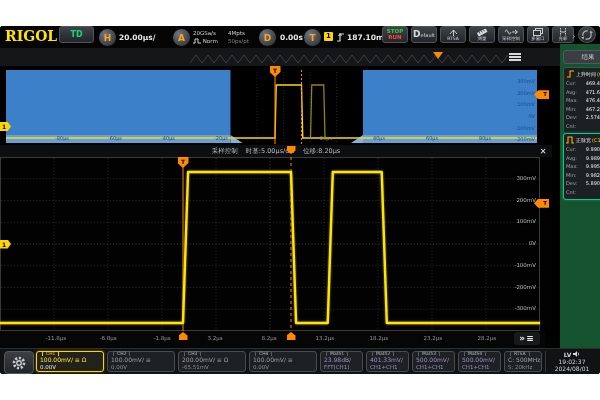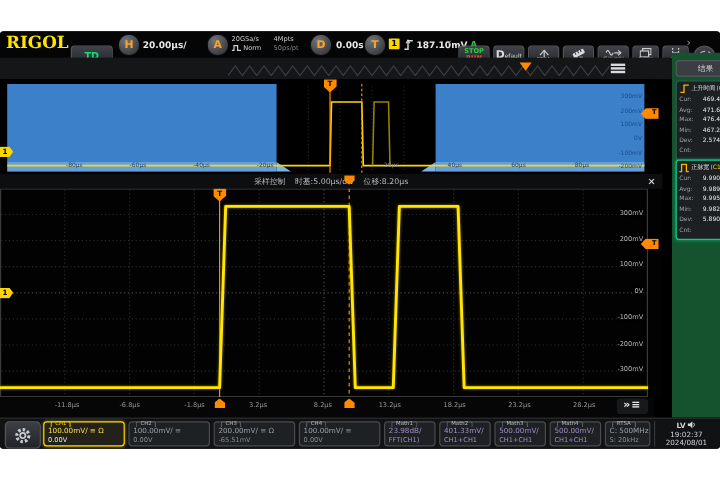--- a/index.html
+++ b/index.html
@@ -5,21 +5,21 @@
   html,body{margin:0;padding:0;background:#fff;}
   .stage{position:relative;width:600px;height:400px;background:#fff;overflow:hidden;
          font-family:"DejaVu Sans",sans-serif;-webkit-font-smoothing:antialiased;}
   .screen{position:absolute;left:0;top:26px;width:600px;height:348px;background:#000;
           border-radius:3px;overflow:hidden;}
   .abs{position:absolute;}
   
   .toolbar{position:absolute;left:0;top:0;width:600px;height:22px;background:#050505;}
   .logo{position:absolute;left:5px;top:2px;font-size:14px;font-weight:bold;letter-spacing:0;
         color:#ffe600;font-family:"DejaVu Serif",serif;}
-  .tbtn{position:absolute;top:12px;height:17px;border-radius:3px;border:1px solid #50545a;
+  .tbtn{position:absolute;top:0;height:17px;border-radius:3px;border:1px solid #50545a;
         background:linear-gradient(#3f4348,#22252a);color:#d7dade;box-sizing:border-box;
         display:flex;align-items:center;justify-content:center;flex-direction:column;line-height:1;}
   .td{left:59px;width:35px;color:#19d77b;font-weight:bold;font-size:8px;}
   .knob{position:absolute;top:2px;width:17px;height:17px;border-radius:50%;
         background:radial-gradient(circle at 35% 30%,#70757b,#26292c);border:1px solid #0a0a0a;
         color:#ffa226;font-weight:bold;font-size:9px;display:flex;align-items:center;justify-content:center;}
   .tval{position:absolute;top:7px;color:#e8e8e8;font-size:7.5px;font-weight:bold;white-space:nowrap;}
   .acol{position:absolute;top:3px;font-size:5.5px;color:#cfcfcf;line-height:8px;white-space:nowrap;}
   .dim{color:#7d8287;}
   .badge1{position:absolute;left:324px;top:6px;width:9px;height:9px;background:#ffd500;border-radius:1px;

